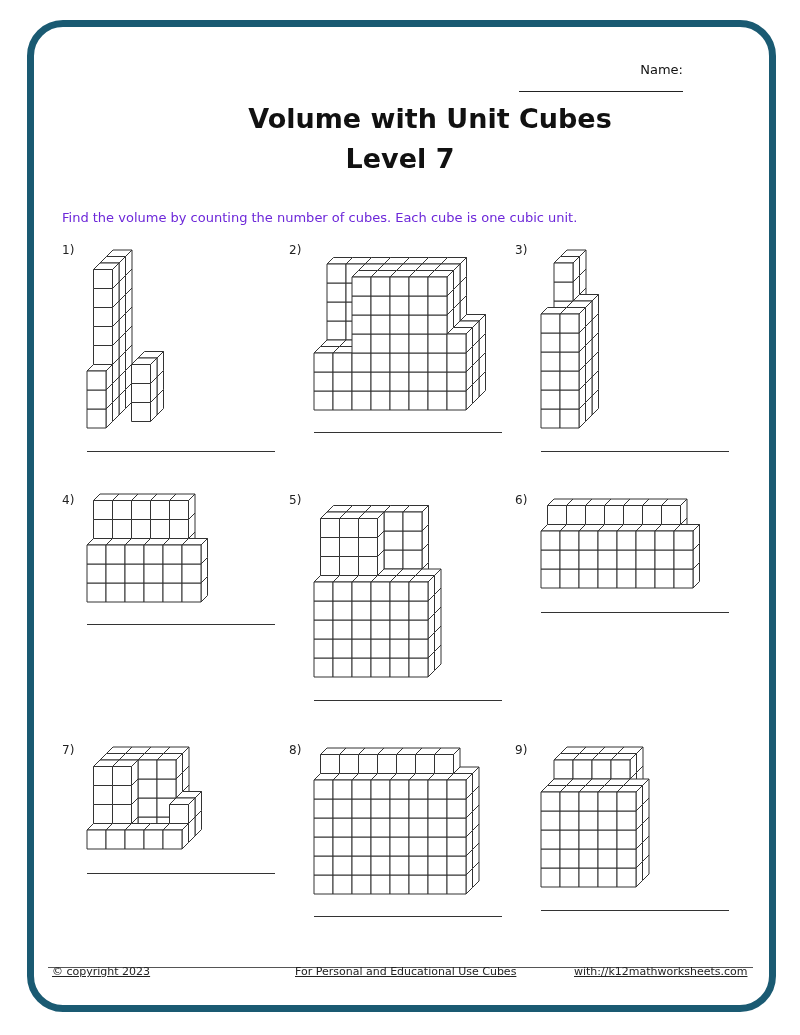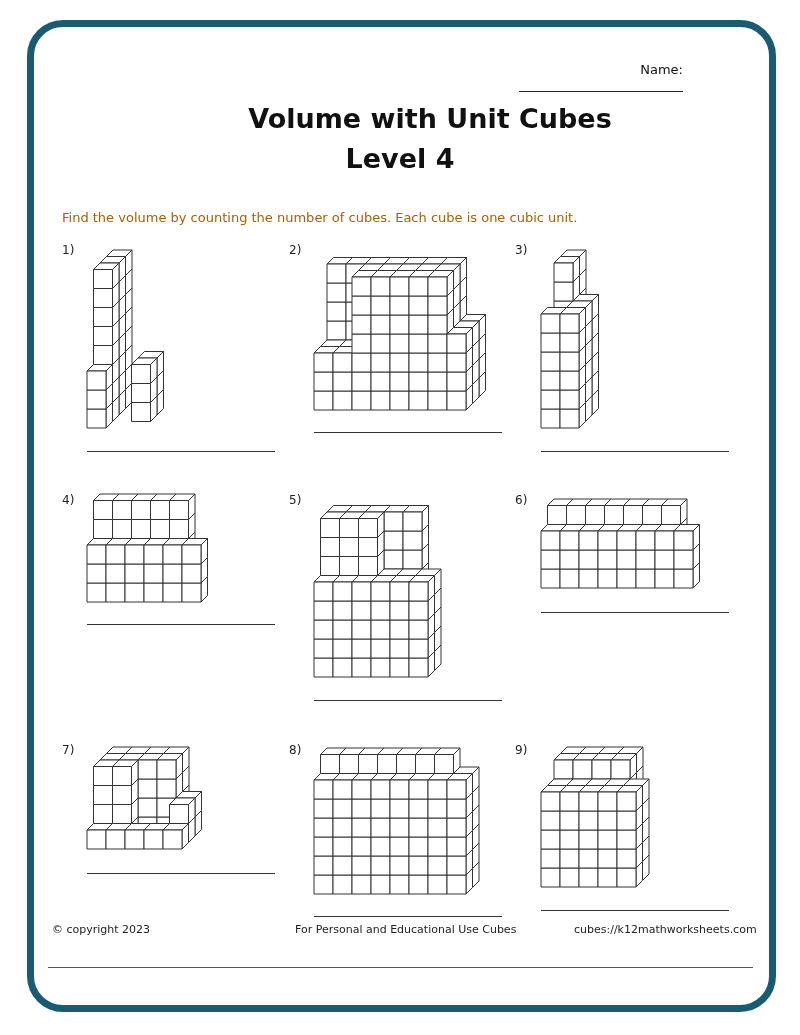--- a/index.html
+++ b/index.html
@@ -3,39 +3,39 @@
 <meta charset="utf-8">
 <style>
   html, body { margin: 0; padding: 0; background: #ffffff; }
   body { width: 800px; height: 1035px; position: relative; overflow: hidden; font-family: "DejaVu Sans", sans-serif; color: #111; }
   .frame { position: absolute; left: 27px; top: 20px; width: 735px; height: 978px; border: 7px solid #1a5a72; border-radius: 36px; }
   .name-line { position: absolute; left: 517px; top: 62px; font-size: 13px; display: flex; align-items: flex-end; flex-direction: column; }
   .name-line .blank { display: inline-block; width: 164px; border-bottom: 1px solid #222; margin-left: 2px; height: 14px; }
   .title { position: absolute; left: 0; width: 800px; text-align: center; font-weight: bold; font-size: 27px; color: #111; }
   .t1 { top: 103px; margin-left: 30px; }
   .t2 { top: 143px; }
-  .instructions { position: absolute; left: 62px; top: 210px; font-size: 13px; color: #a16207; }
+  .instructions { position: absolute; left: 62px; top: 210px; font-size: 13px; color: #6d28d9; }
   .qnum { position: absolute; font-size: 12px; color: #222; }
   .answer-line { position: absolute; height: 0; border-top: 1.5px solid #333; width: 188px; }
   .fig { position: absolute; left: 0; top: 0; }
   .footer-rule { position: absolute; left: 48px; top: 967px; width: 705px; border-top: 1.5px solid #555; }
-  .footer { position: absolute; top: 923px; font-size: 11px; color: #222; }
+  .footer { position: absolute; top: 965px; font-size: 11px; color: #222; text-decoration: underline; }
 </style>
 </head>
 <body>
 
 <div class="frame"></div>
 
 <div class="name-line">
   <span>Name:</span>
   <span class="blank"></span>
 </div>
 
 <div class="title t1">Volume with Unit Cubes</div>
-<div class="title t2">Level 4</div>
+<div class="title t2">Level 7</div>
 <div class="instructions">Find the volume by counting the number of cubes. Each cube is one cubic unit.</div>
 
 <div id="problems">
     <div class="qnum" style="left: 62px; top: 243px;">1)</div>
     <div class="answer-line" style="left: 87px; top: 451px;"></div>
     <svg class="fig" width="800" height="1035" style="pointer-events: none;">
       <polygon points="125.5,408.5 132.0,402.0 132.0,383.0 125.5,389.5" fill="#ffffff" stroke="#333333" stroke-width="1" stroke-linejoin="round"></polygon>
       <polygon points="125.5,389.5 132.0,383.0 132.0,364.0 125.5,370.5" fill="#ffffff" stroke="#333333" stroke-width="1" stroke-linejoin="round"></polygon>
       <polygon points="125.5,370.5 132.0,364.0 132.0,345.0 125.5,351.5" fill="#ffffff" stroke="#333333" stroke-width="1" stroke-linejoin="round"></polygon>
       <polygon points="125.5,351.5 132.0,345.0 132.0,326.0 125.5,332.5" fill="#ffffff" stroke="#333333" stroke-width="1" stroke-linejoin="round"></polygon>
@@ -656,13 +656,13 @@
       <polygon points="617.0,830.0 636.0,830.0 636.0,811.0 617.0,811.0" fill="#ffffff" stroke="#333333" stroke-width="1" stroke-linejoin="round"></polygon>
       <polygon points="636.0,811.0 642.5,804.5 642.5,785.5 636.0,792.0" fill="#ffffff" stroke="#333333" stroke-width="1" stroke-linejoin="round"></polygon>
       <polygon points="617.0,792.0 636.0,792.0 642.5,785.5 623.5,785.5" fill="#ffffff" stroke="#333333" stroke-width="1" stroke-linejoin="round"></polygon>
       <polygon points="617.0,811.0 636.0,811.0 636.0,792.0 617.0,792.0" fill="#ffffff" stroke="#333333" stroke-width="1" stroke-linejoin="round"></polygon>
     </svg>
   </div>
 
 <div class="footer-rule"></div>
 <div class="footer" style="left:52px">© copyright 2023</div>
 <div class="footer" style="left:295px">For Personal and Educational Use Cubes</div>
-<div class="footer" style="left:574px">cubes://k12mathworksheets.com</div>
+<div class="footer" style="left:574px">with://k12mathworksheets.com</div>
 
 </body></html>

